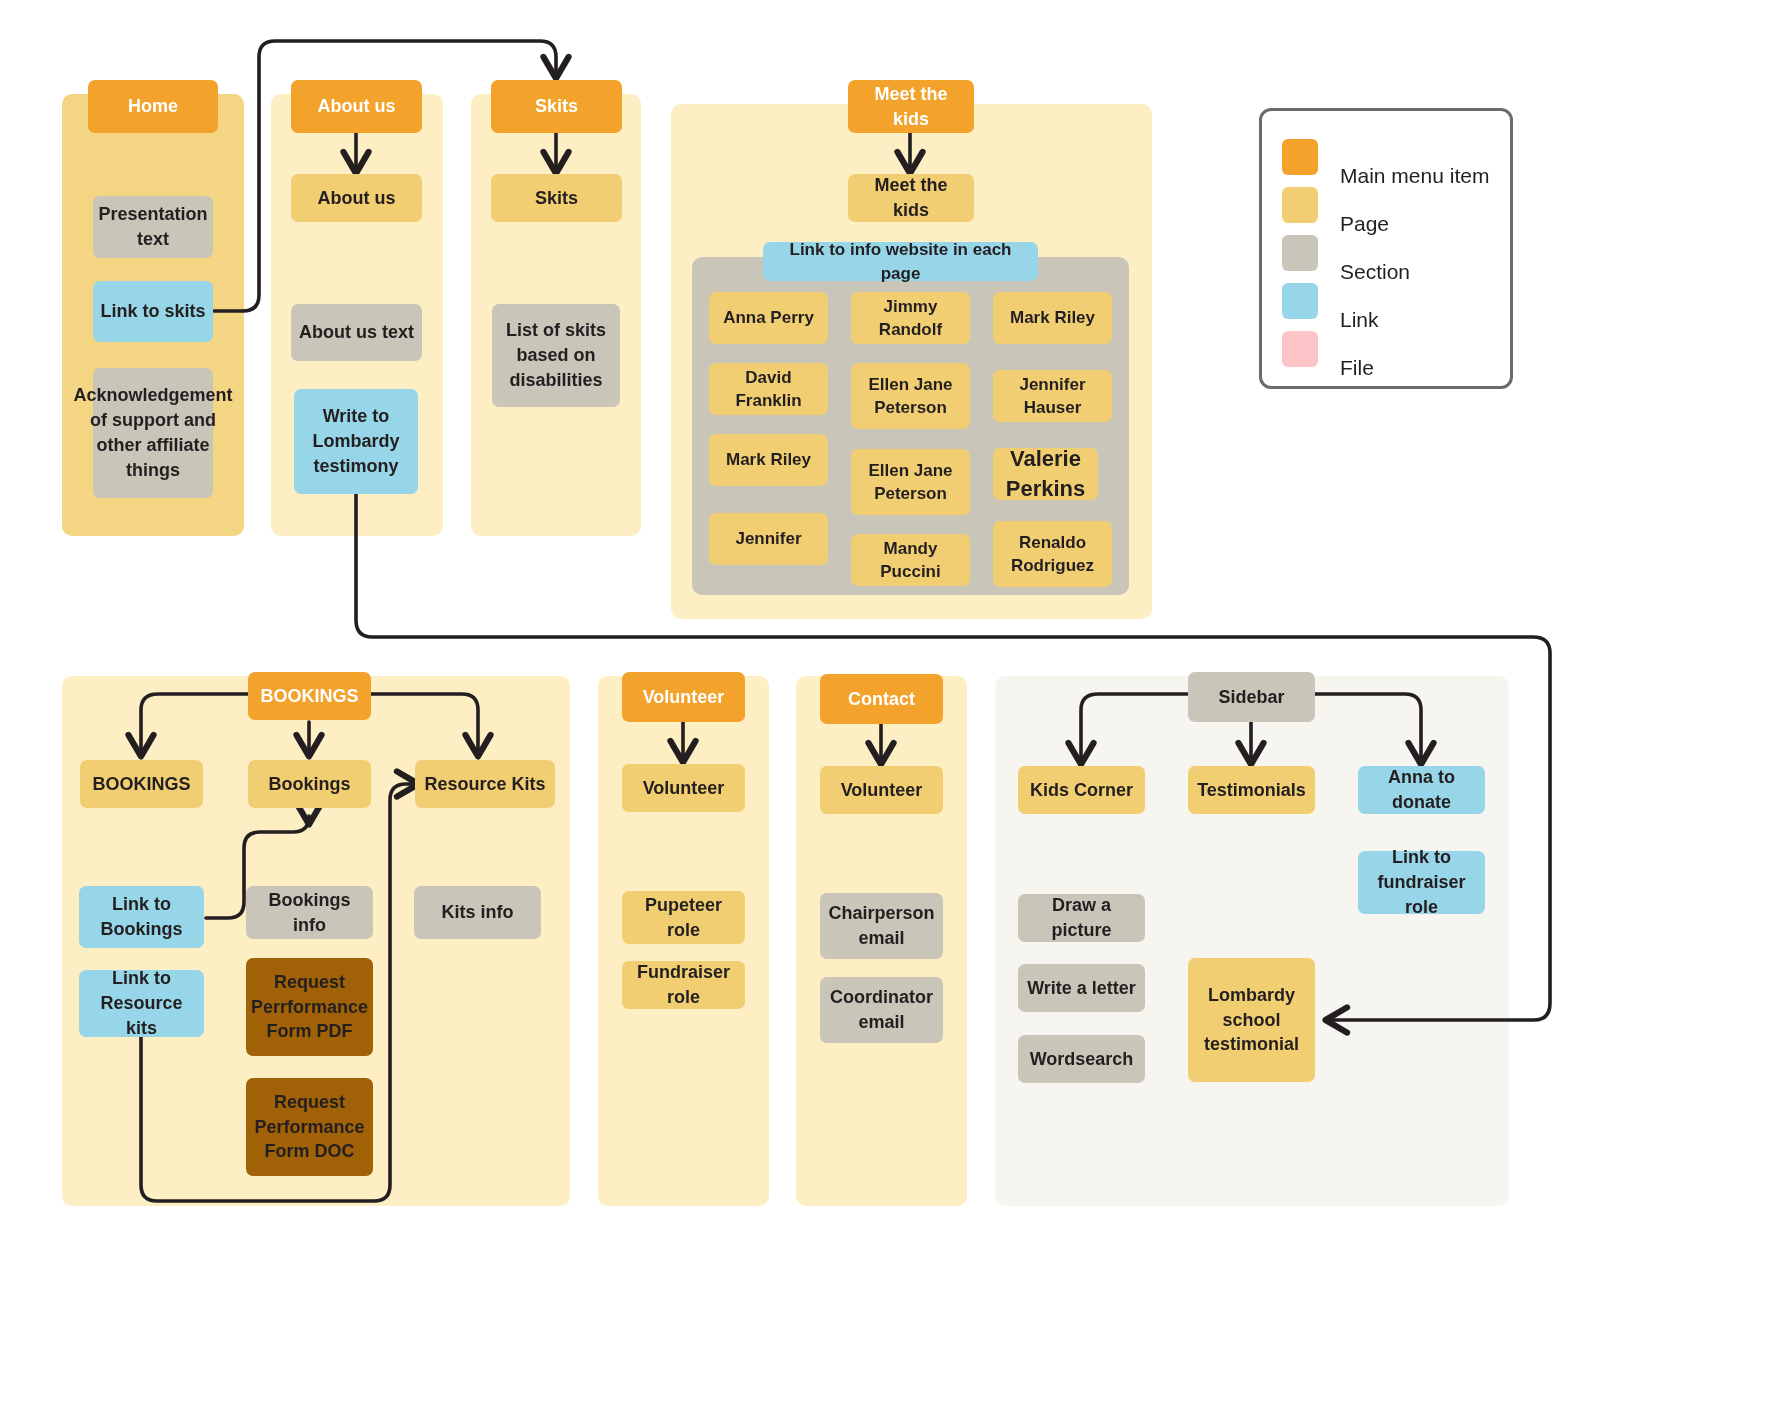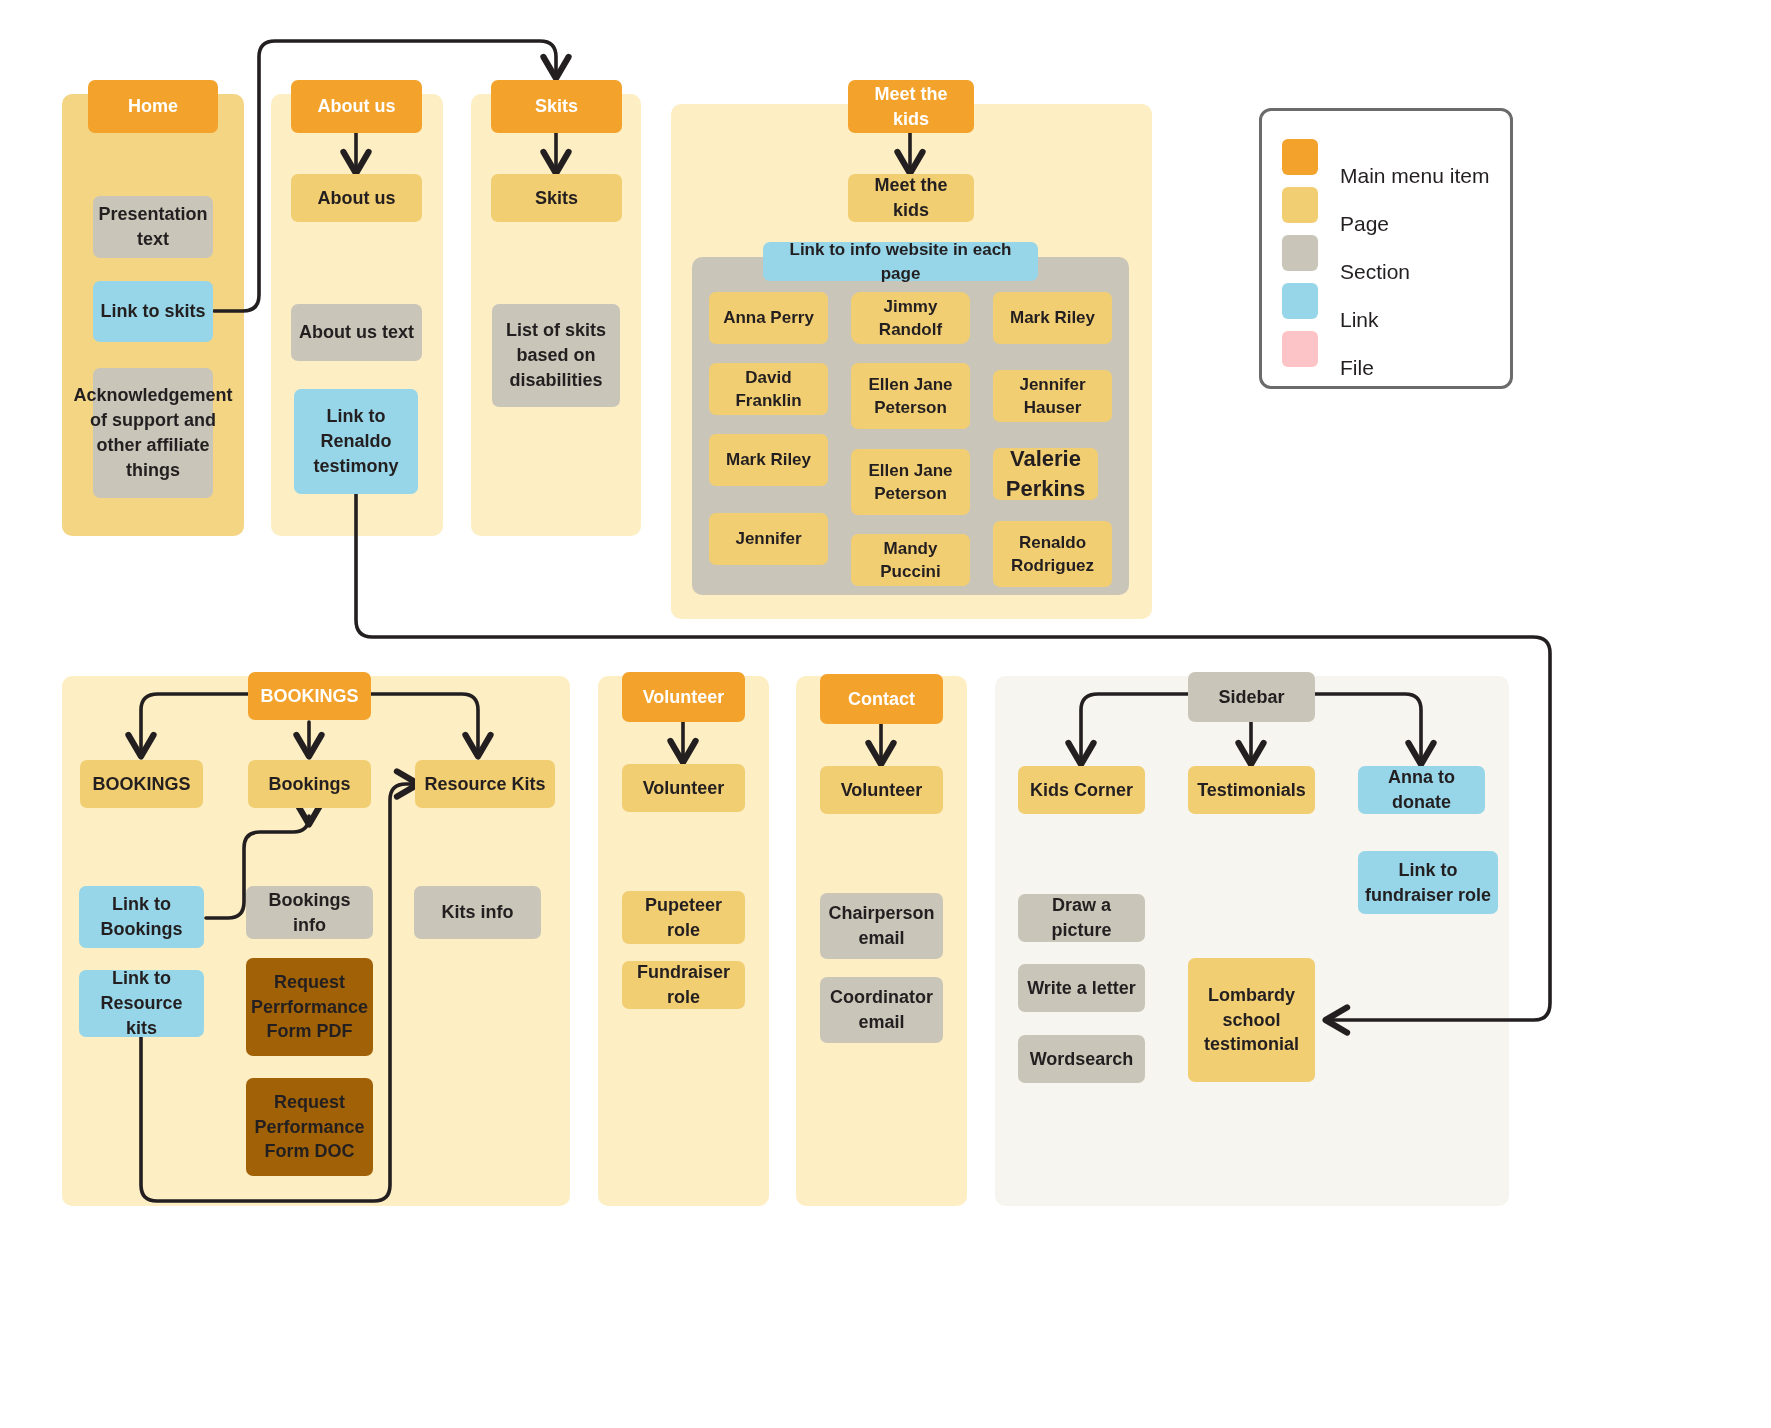--- a/index.html
+++ b/index.html
@@ -151,21 +151,21 @@
   <div class="node t-menu" style="left:291px; top:80px; width:131px; height:53px;">
     <span>About us</span>
   </div>
   <div class="node t-page" style="left:291px; top:174px; width:131px; height:48px;">
     <span>About us</span>
   </div>
   <div class="node t-section" style="left:291px; top:304px; width:131px; height:57px;">
     <span>About us text</span>
   </div>
   <div class="node t-link" style="left:294px; top:389px; width:124px; height:105px;">
-    <span>Link to Renaldo testimony</span>
+    <span>Write to Lombardy testimony</span>
   </div>
 
   <div class="node t-menu" style="left:491px; top:80px; width:131px; height:53px;">
     <span>Skits</span>
   </div>
   <div class="node t-page" style="left:491px; top:174px; width:131px; height:48px;">
     <span>Skits</span>
   </div>
   <div class="node t-section" style="left:492px; top:304px; width:128px; height:103px;">
     <span>List of skits based on disabilities</span>
@@ -177,21 +177,21 @@
   <div class="node t-page" style="left:848px; top:174px; width:126px; height:48px;">
     <span>Meet the kids</span>
   </div>
   <div class="node t-link" style="left:763px; top:242px; width:275px; height:39px; font-size:17px;">
     <span>Link to info website in each page</span>
   </div>
 
   <div class="node t-page" style="left:709px; top:292px; width:119px; height:52px; font-size:17px;">
     <span>Anna Perry</span>
   </div>
-  <div class="node t-page" style="left:851px; top:292px; width:119px; height:52px; font-size:17px;border-radius:9px;">
+  <div class="node t-page" style="left:851px; top:292px; width:119px; height:52px; font-size:17px;">
     <span>Jimmy Randolf</span>
   </div>
   <div class="node t-page" style="left:993px; top:292px; width:119px; height:52px; font-size:17px;">
     <span>Mark Riley</span>
   </div>
 
   <div class="node t-page" style="left:709px; top:363px; width:119px; height:52px; font-size:17px;">
     <span>David Franklin</span>
   </div>
   <div class="node t-page" style="left:851px; top:363px; width:119px; height:66px; font-size:17px;">
@@ -309,21 +309,21 @@
   </div>
   <div class="node t-page" style="left:1018px; top:766px; width:127px; height:48px;">
     <span>Kids Corner</span>
   </div>
   <div class="node t-page" style="left:1188px; top:766px; width:127px; height:48px;">
     <span>Testimonials</span>
   </div>
   <div class="node t-link" style="left:1358px; top:766px; width:127px; height:48px;">
     <span>Anna to donate</span>
   </div>
-  <div class="node t-link" style="left:1358px; top:851px; width:140px; height:63px;">
+  <div class="node t-link" style="left:1358px; top:851px; width:127px; height:63px;">
     <span>Link to fundraiser role</span>
   </div>
 
   <div class="node t-section" style="left:1018px; top:894px; width:127px; height:48px;">
     <span>Draw a picture</span>
   </div>
   <div class="node t-section" style="left:1018px; top:964px; width:127px; height:48px;">
     <span>Write a letter</span>
   </div>
   <div class="node t-section" style="left:1018px; top:1035px; width:127px; height:48px;">

